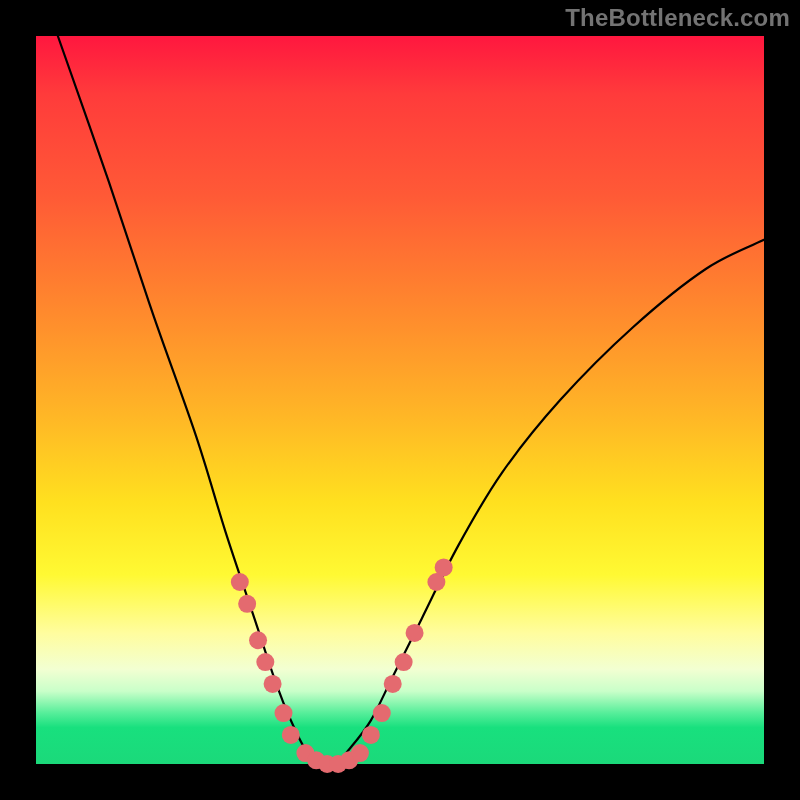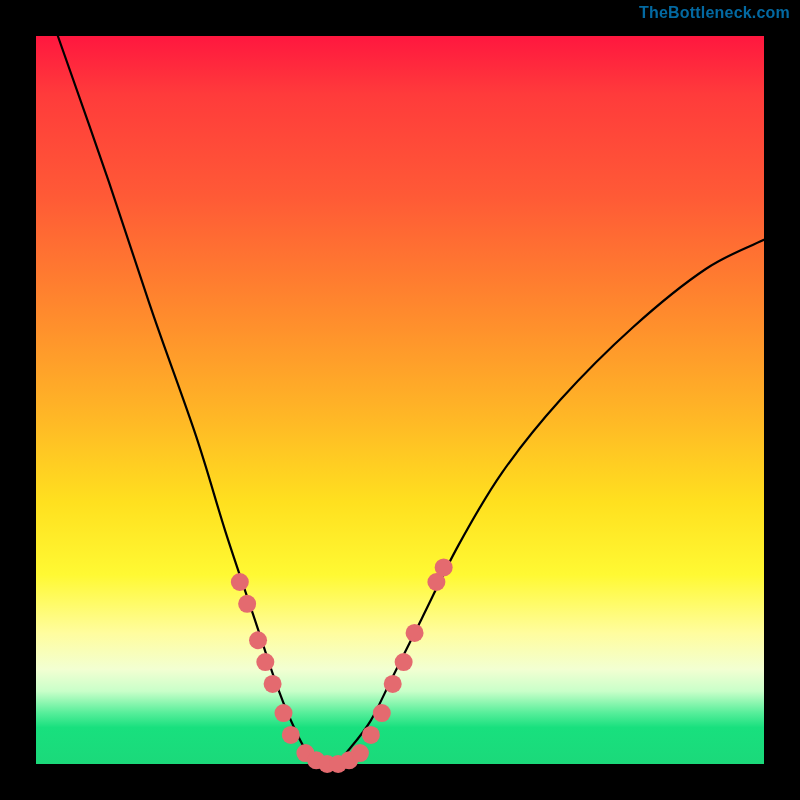--- a/index.html
+++ b/index.html
@@ -47,23 +47,23 @@
     top: 0;
     width: 728px;
     height: 728px;
     overflow: visible;
   }
   .watermark {
     position: absolute;
     top: 4px;
     right: 10px;
     font-family: Arial, Helvetica, sans-serif;
-    font-size: 16px;
+    font-size: 24px;
     font-weight: 600;
-    color: #0369a1;
+    color: #737373;
     letter-spacing: 0.2px;
     user-select: none;
   }
 </style>
 </head>
 <body>
 
 <div class="frame">
   <div class="plot-area">
     <svg class="curve" viewBox="0 0 728 728">

